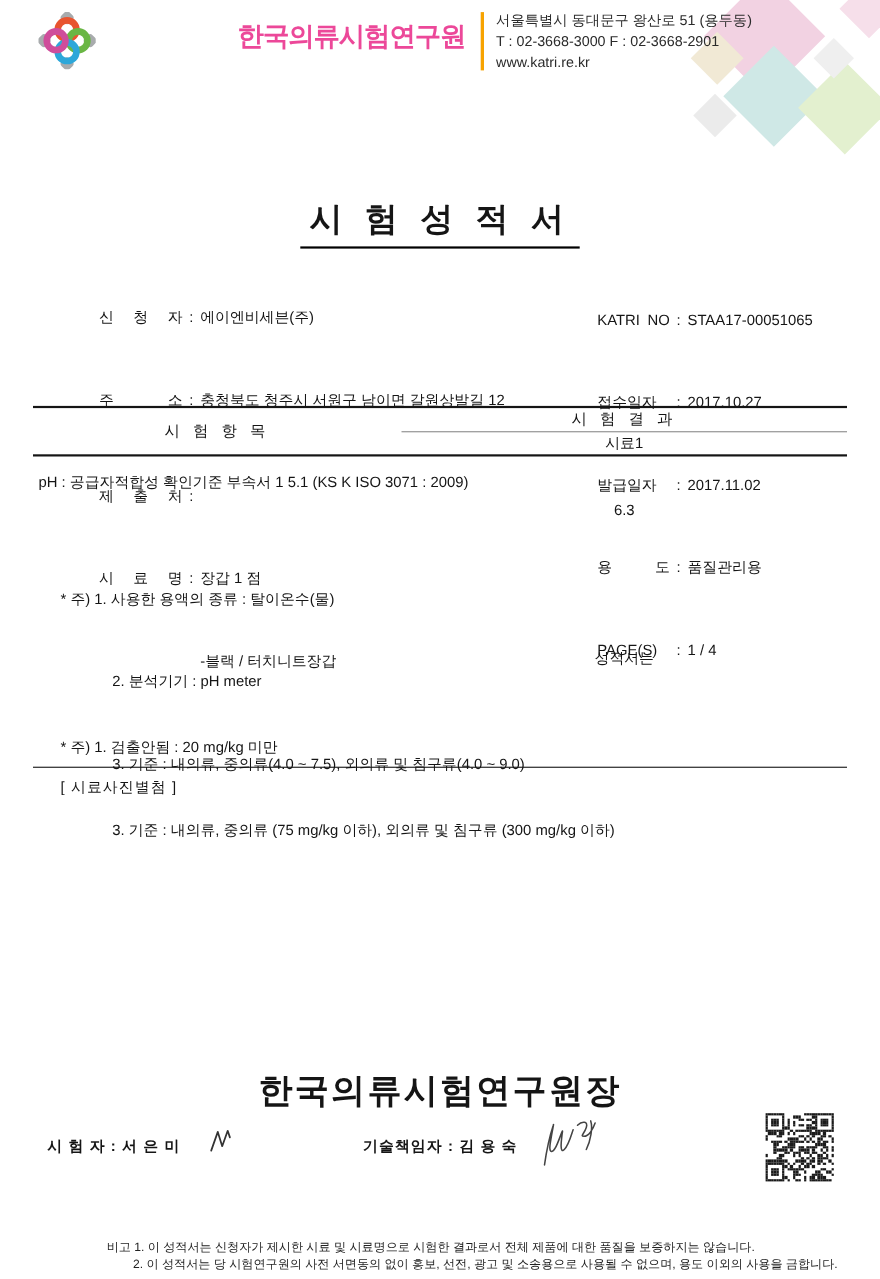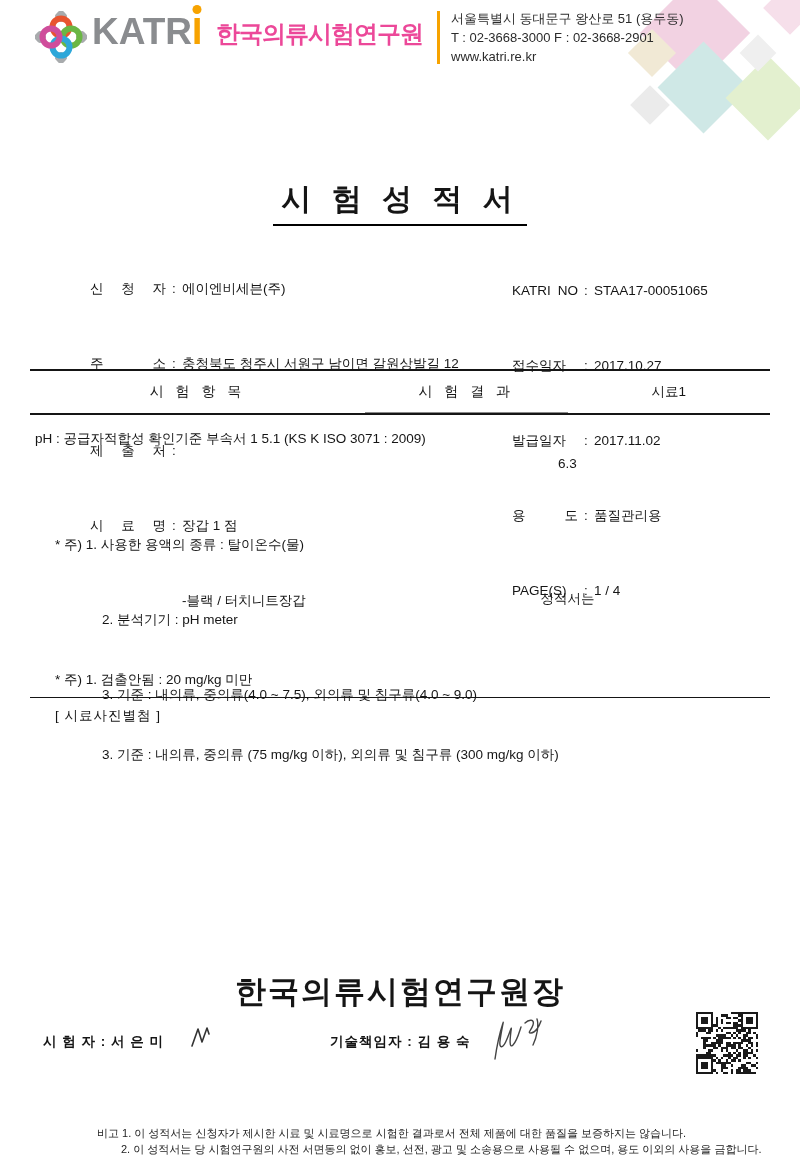--- a/index.html
+++ b/index.html
@@ -37,35 +37,35 @@
   .edoc-badge .b3 { font-size:5.5px; font-weight:bold; color:#d23b33; letter-spacing:0.2px; margin-top:2px; }
 
   
   .report-title { position:absolute; top:179px; left:0; width:800px; text-align:center; }
   .report-title span { display:inline-block; font-size:30px; font-weight:600; letter-spacing:6px;
                        border-bottom:2px solid #000; padding:0 8px 4px 8px; }
 
   
   .info { position:absolute; font-size:13.5px; font-weight:500; line-height:25px; white-space:pre; }
   .info-left  { left:90px;  top:226px; }
-  .info-right { left:512px; top:228px; }
+  .info-right { left:543px; top:228px; }
   .irow { display:flex; }
   .irow .lbl { display:inline-block; text-align-last:justify;text-align:right; }
   .info-left  .lbl { width:76px; }
   .info-right .lbl { width:66px; }
   .irow .colon { display:inline-block; width:16px; text-align:center; }
   .irow.gap-above { margin-top:12px; }
   .irow.cont .colon { visibility:hidden; }
 
   
   .tbl-head { position:absolute; left:30px; top:369px; width:740px; height:46px;
               border-top:2.5px solid #151515; border-bottom:2.5px solid #151515; display:flex; }
   .tbl-head .cell-item { width:335px; display:flex; align-items:center; justify-content:center;
                          font-size:14px; font-weight:500; letter-spacing:4px; }
-  .tbl-head .cell-result { width:405px; display:flex; flex-direction:row; }
+  .tbl-head .cell-result { width:405px; display:flex; flex-direction:column; }
   .tbl-head .cell-result .r1 { flex:1; display:flex; align-items:center; justify-content:center;
                                font-size:14px; font-weight:500; letter-spacing:4px;
                                border-bottom:1px solid #8a8a8a; }
   .tbl-head .cell-result .r2 { flex:1; display:flex; align-items:center; justify-content:center;
                                font-size:13.5px; font-weight:500; }
 
   
   .sec-heading { position:absolute; left:35px; font-size:13.5px; font-weight:500; white-space:pre; }
   .sec-result  { position:absolute; left:365px; width:405px; text-align:center;
                  font-size:13.5px; font-weight:500; }
@@ -115,21 +115,20 @@
       <rect x="21" y="0" width="10" height="10" rx="3" fill="#a8abad" transform="rotate(45 26 5)"></rect>
       <rect x="42" y="21" width="10" height="10" rx="3" fill="#a8abad" transform="rotate(45 47 26)"></rect>
       <rect x="21" y="42" width="10" height="10" rx="3" fill="#a8abad" transform="rotate(45 26 47)"></rect>
       <rect x="0" y="21" width="10" height="10" rx="3" fill="#a8abad" transform="rotate(45 5 26)"></rect>
       <circle cx="26" cy="16" r="8.5" fill="none" stroke="#e8542f" stroke-width="6"></circle>
       <circle cx="36" cy="26" r="8.5" fill="none" stroke="#6ab644" stroke-width="6"></circle>
       <circle cx="26" cy="36" r="8.5" fill="none" stroke="#2da7d9" stroke-width="6"></circle>
       <circle cx="16" cy="26" r="8.5" fill="none" stroke="#cf4d9b" stroke-width="6"></circle>
     </svg>
 
-    <div class="logo-text"><span>KATR</span><span class="logo-i">I</span></div>
     <div class="logo-kr">한국의류시험연구원</div>
 
     <div class="hdr-divider"></div>
 
     <div class="hdr-contact"><div>서울특별시 동대문구 왕산로 51 (용두동)</div><div>T : 02-3668-3000 F : 02-3668-2901</div><div>www.katri.re.kr</div></div>
 
   </div>
 
   <div class="report-title"><span>시 험 성 적 서</span></div>
 

